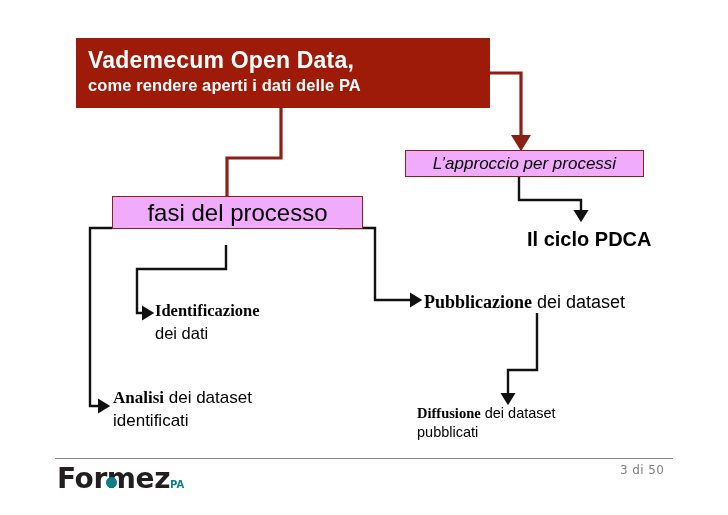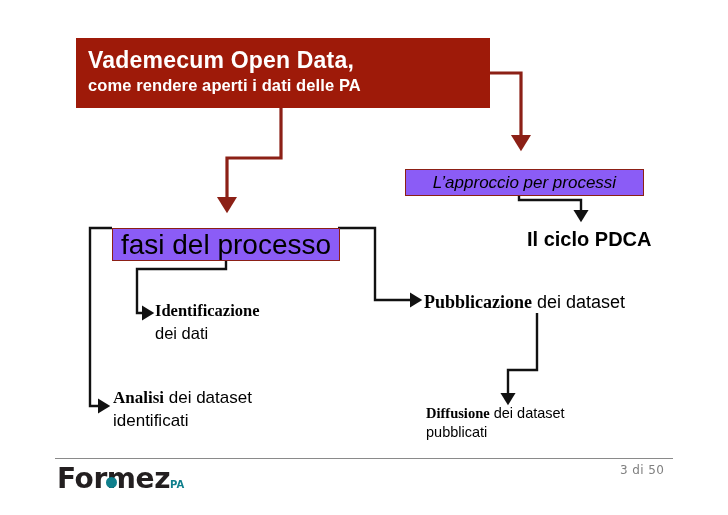--- a/index.html
+++ b/index.html
@@ -44,42 +44,41 @@
     line-height: 22px;
     letter-spacing: 0.1px;
     white-space: nowrap;
   }
 
   
   .obox {
     position: absolute;
     box-sizing: border-box;
     border: 1.6px solid #8C2016;
-    background: #8b5cf6;
+    background: #f0abfc;
     display: flex;
     align-items: center;
     justify-content: center;
     white-space: nowrap;
-    margin-top: 19px;
   }
   .obox.approccio {
     left: 405px;
     top: 150px;
     width: 239px;
     height: 27px;
     font-size: 17px;
     font-style: italic;
     color: #000000;
   }
   .obox.fasi {
     left: 112px;
-    top: 209px;
-    width: 228px;
+    top: 196px;
+    width: 251px;
     height: 33px;
-    font-size: 28px;
+    font-size: 24px;
     color: #000000;
   }
 
   
   .label {
     position: absolute;
     color: #000000;
     white-space: nowrap;
   }
   .label b { font-weight: bold; font-family: Liberation Serif, serif; }
@@ -102,21 +101,21 @@
     font-size: 18px;
     line-height: 23px;
   }
   .lbl-analisi {
     left: 113px;
     top: 386px;
     font-size: 17px;
     line-height: 23px;
   }
   .lbl-diffusione {
-    left: 426px;
+    left: 417px;
     top: 404px;
     font-size: 14.5px;
     line-height: 19px;
   }
 
   
   .connectors {
     position: absolute;
     left: 0;
     top: 0;

